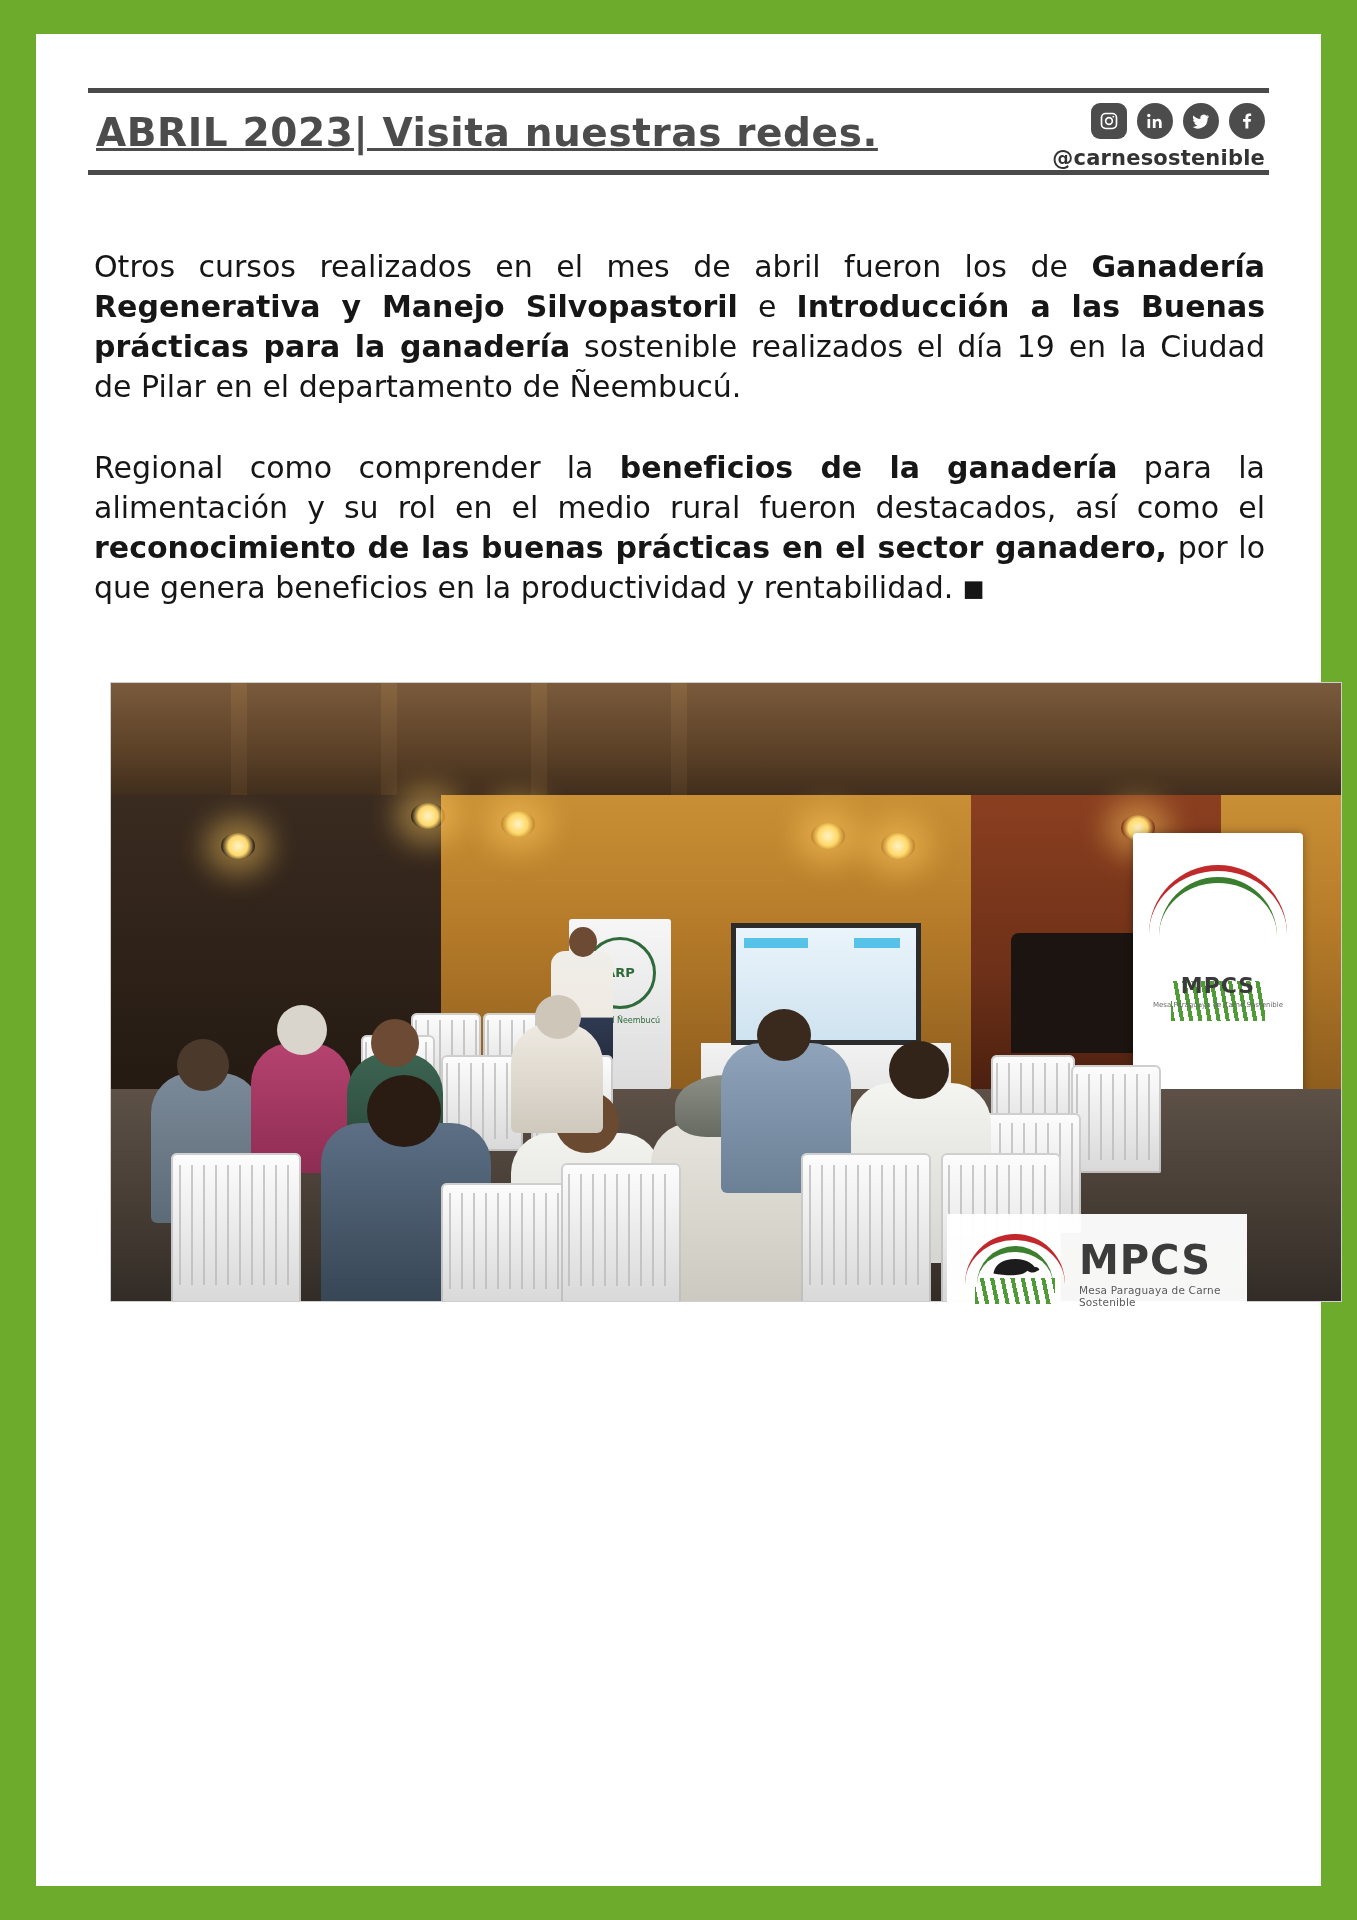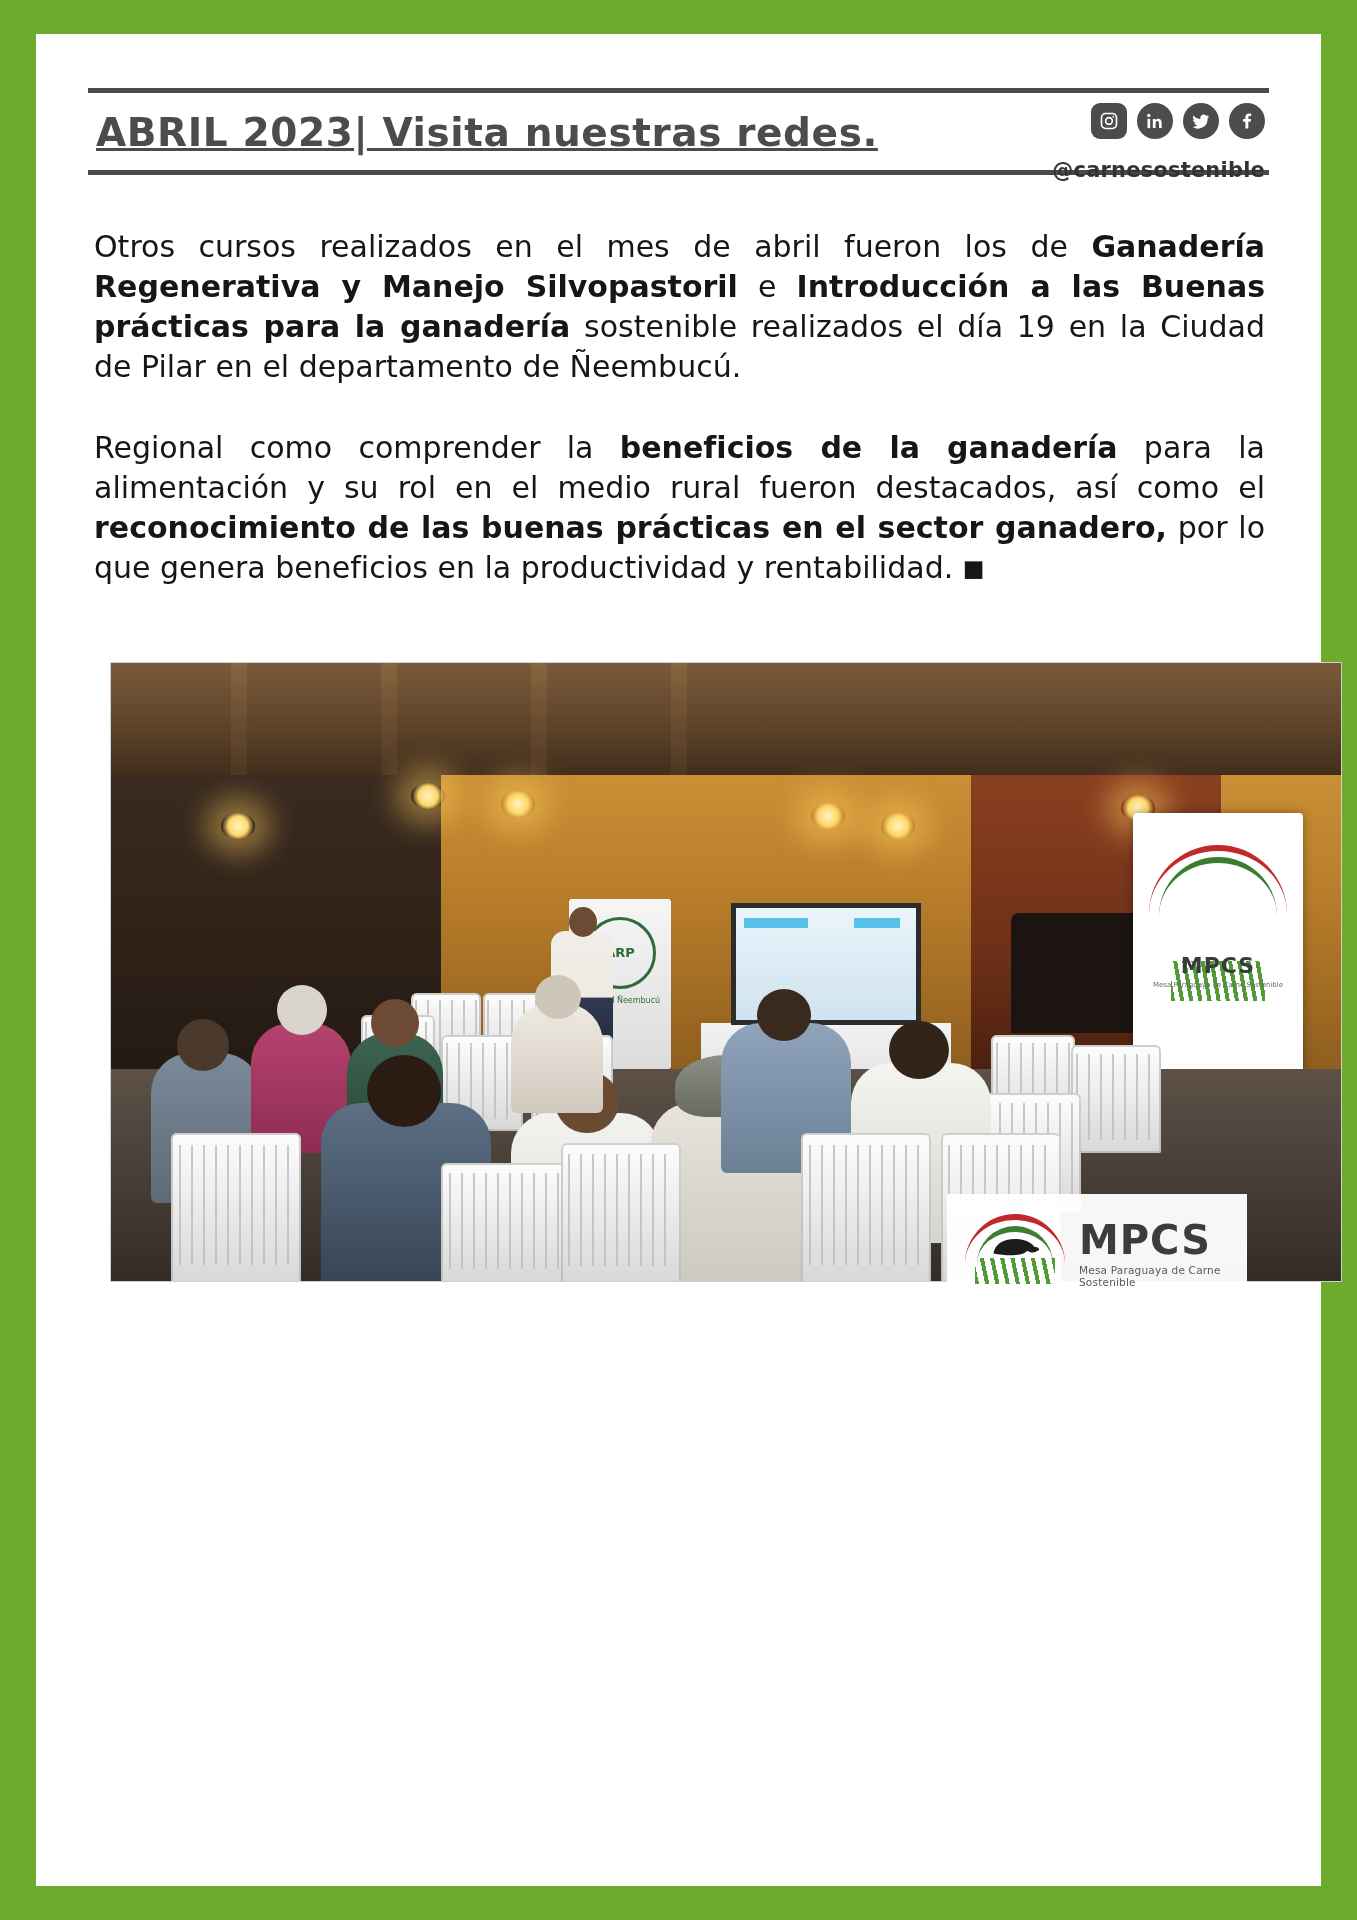--- a/index.html
+++ b/index.html
@@ -71,30 +71,30 @@
     display: flex;
     align-items: center;
     justify-content: center;
     color: #ffffff;
   }
   .soc svg { display: block; }
   .soc.rounded-sq {
     border-radius: 9px;
   }
   .social-handle {
-    margin-top: 19px;
+    margin-top: 7px;
     font-size: 21px;
     font-weight: bold;
     color: #333333;
     letter-spacing: 0.2px;
   }
 
   
   .content {
-    margin-top: 52px;
+    margin-top: 72px;
     padding: 0 4px 0 6px;
   }
   .para {
     font-family: "DejaVu Sans", sans-serif;
     font-size: 30px;
     line-height: 1.33;
     color: #161616;
     text-align: justify;
     margin: 0 0 42px 0;
   }

